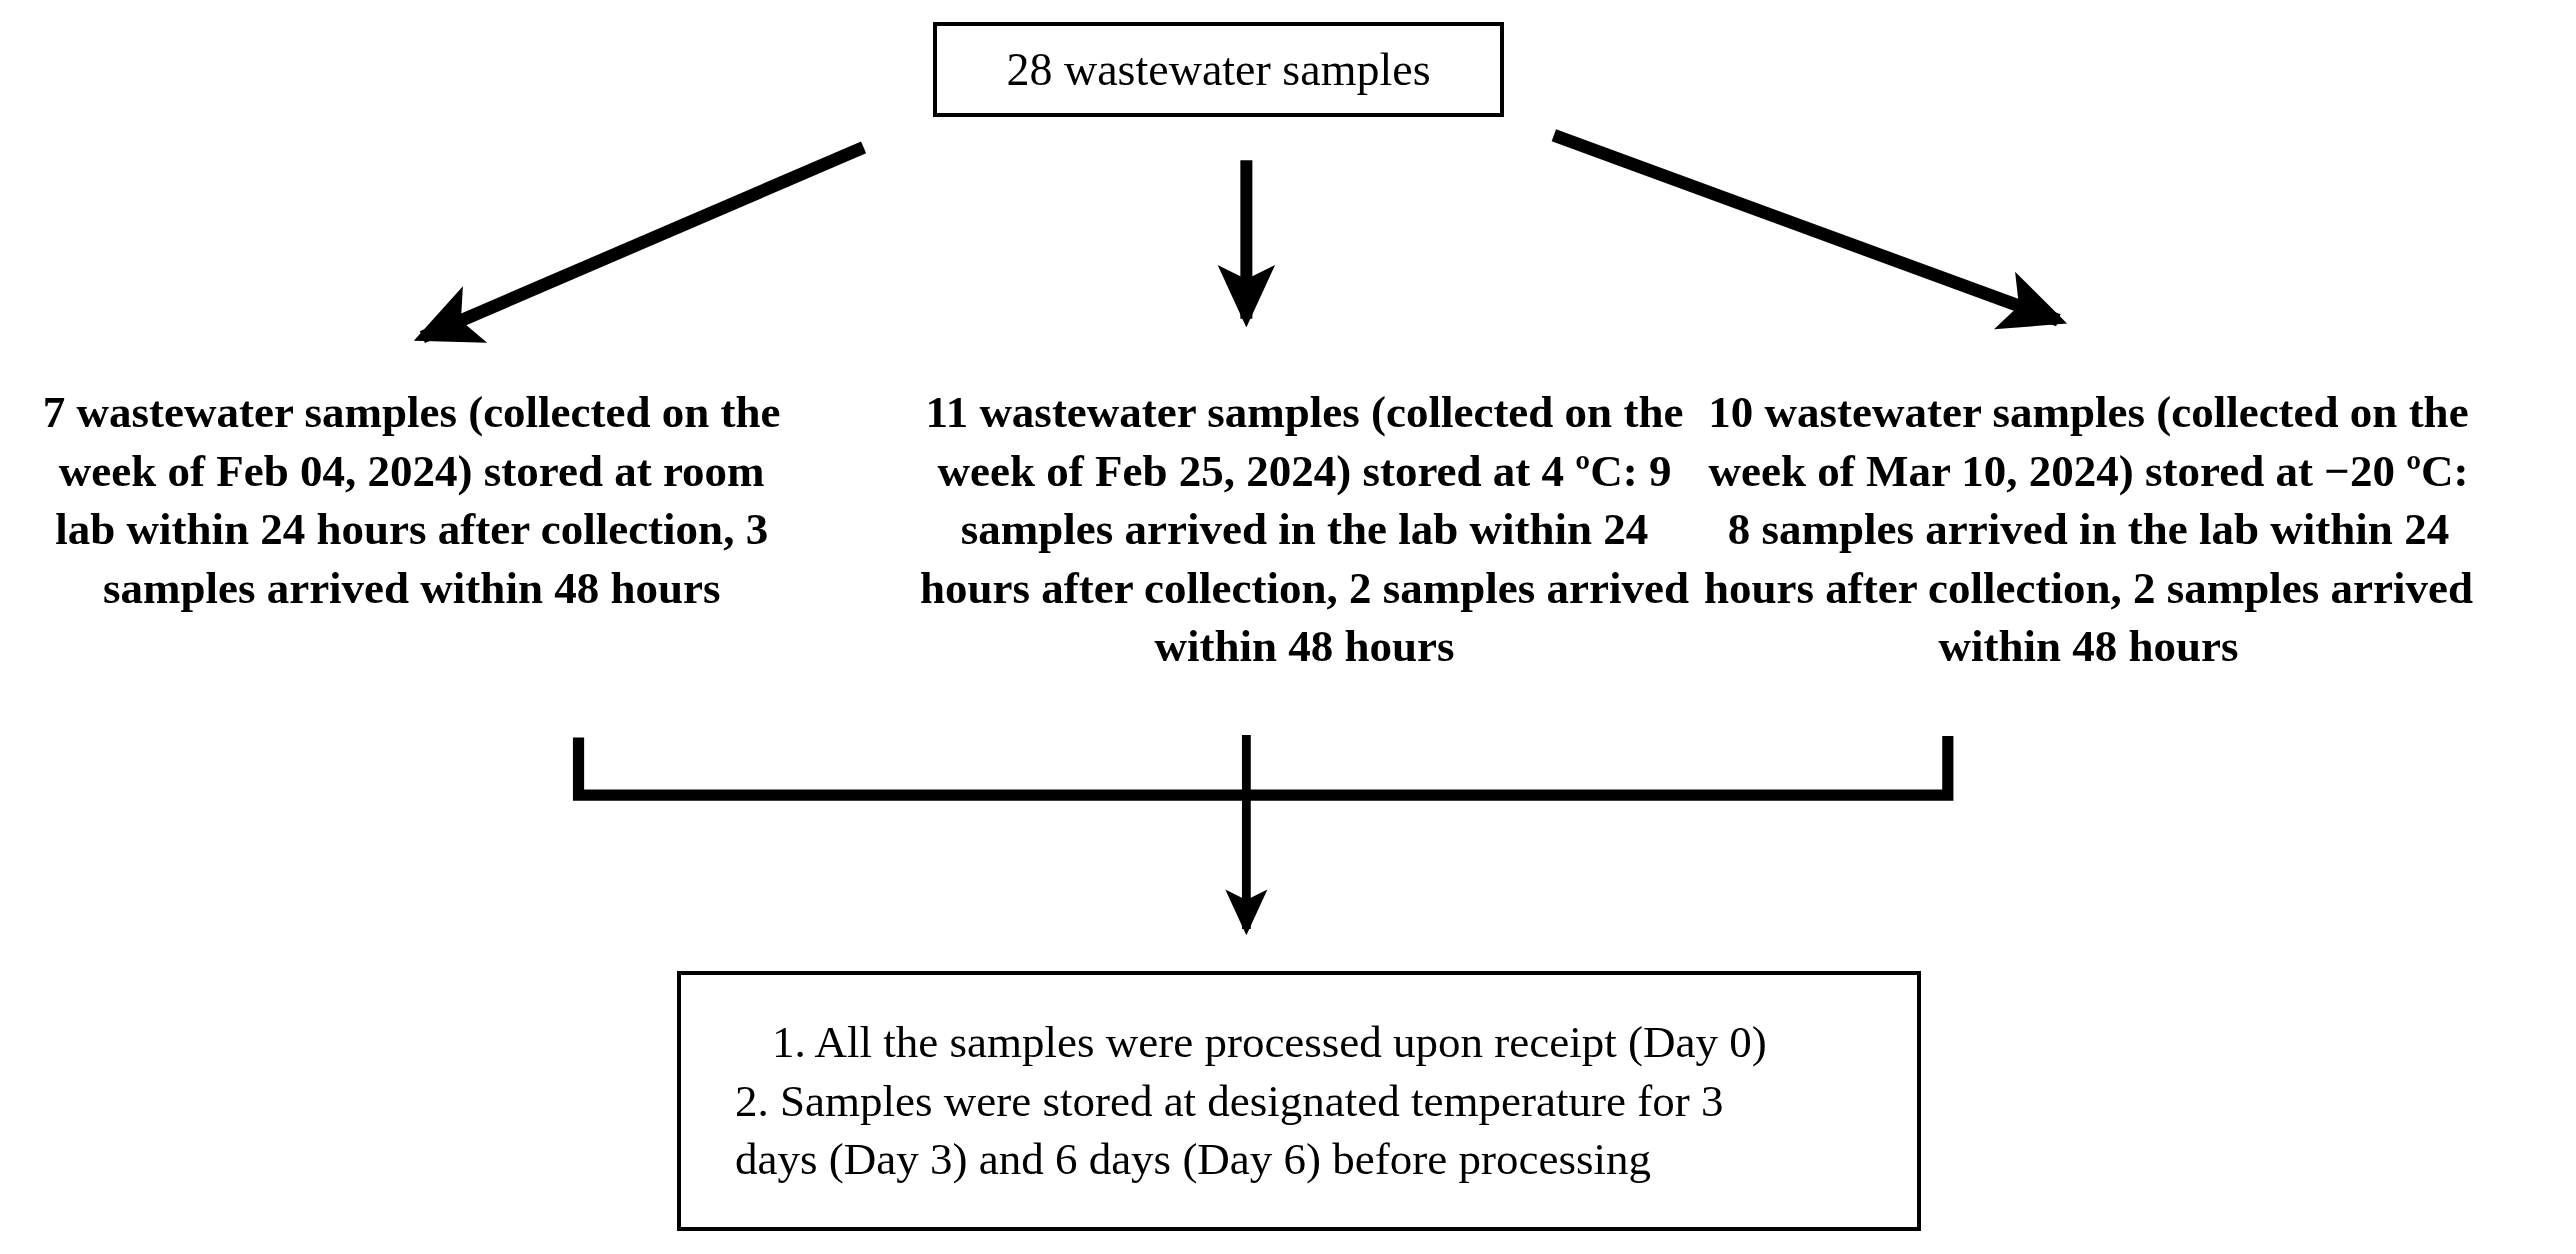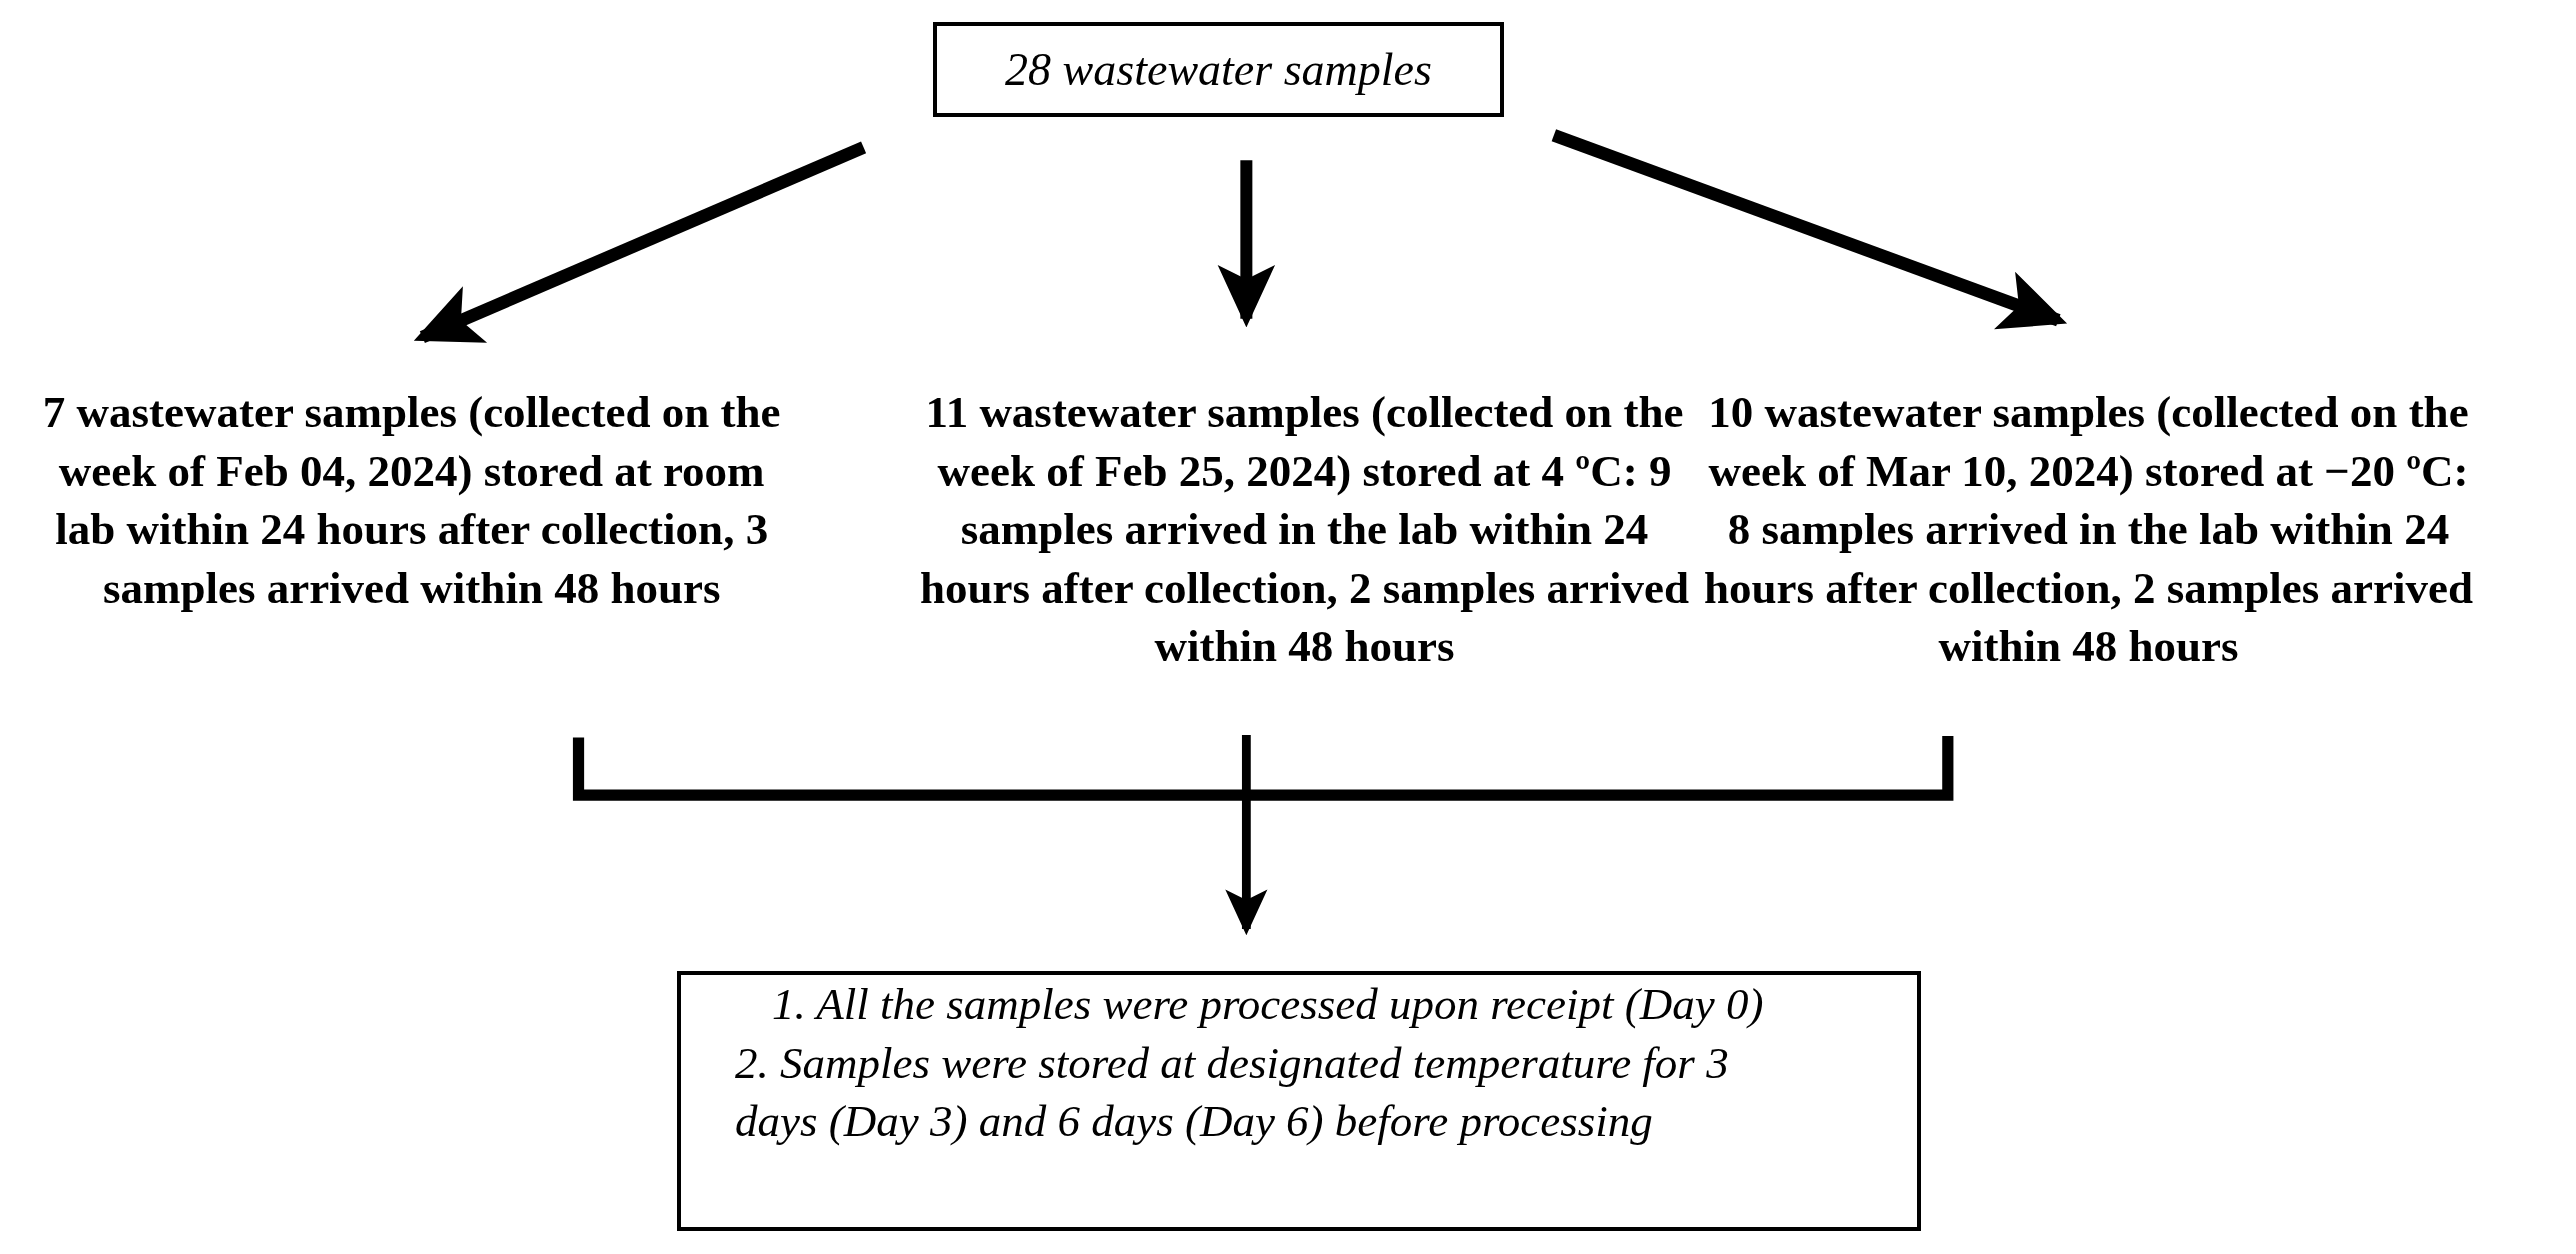--- a/index.html
+++ b/index.html
@@ -28,40 +28,39 @@
 
   
   .node-box {
     position: absolute;
     box-sizing: border-box;
     border: 4px solid #000000;
     background: #ffffff;
     display: flex;
     align-items: center;
     justify-content: center;
-    font-style: italic;
   }
   #top-node {
     left: 933px;
     top: 22.4px;
     width: 571px;
     height: 95px;
   }
   #top-node .node-text {
     font-size: 46px;
     line-height: 1.12;
     text-align: center;
     white-space: nowrap;
   }
   #bottom-node {
     left: 677px;
     top: 971px;
     width: 1244px;
     height: 260px;
-    align-items: flex-start;
+    align-items: center;
     justify-content: flex-start;
   }
   #bottom-node .node-text-block {
     padding: 0 45px 0 54px;
     font-size: 45px;
     line-height: 1.30;
     text-align: left;
     width: 100%;
     box-sizing: border-box;
   }

